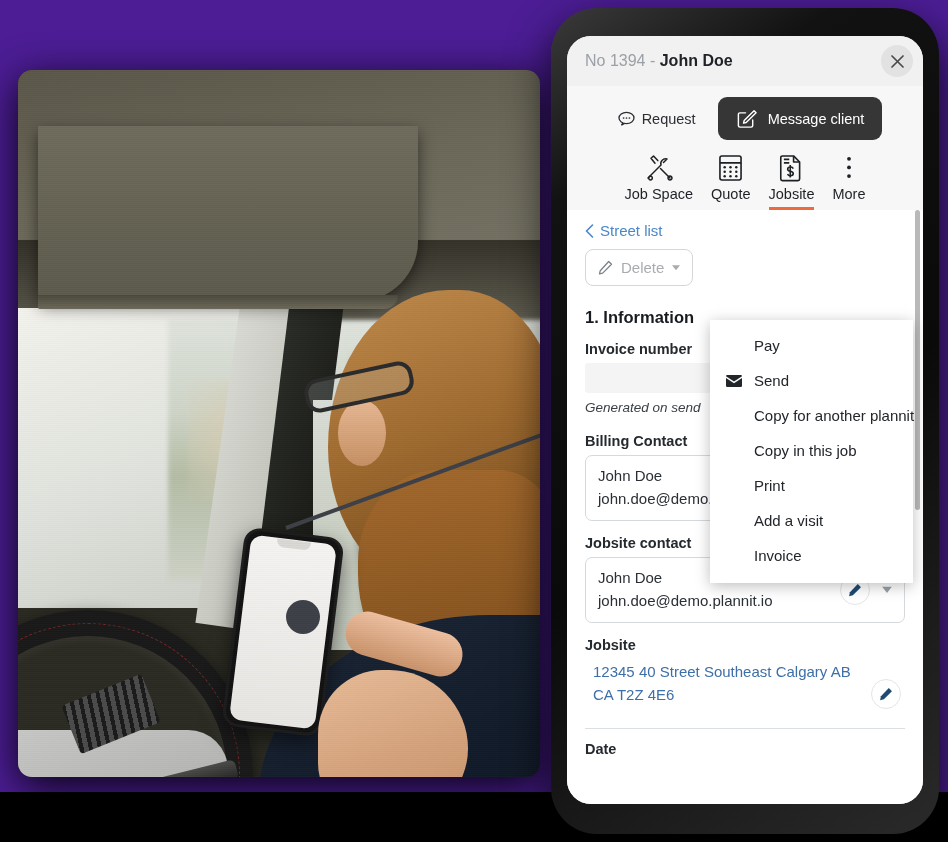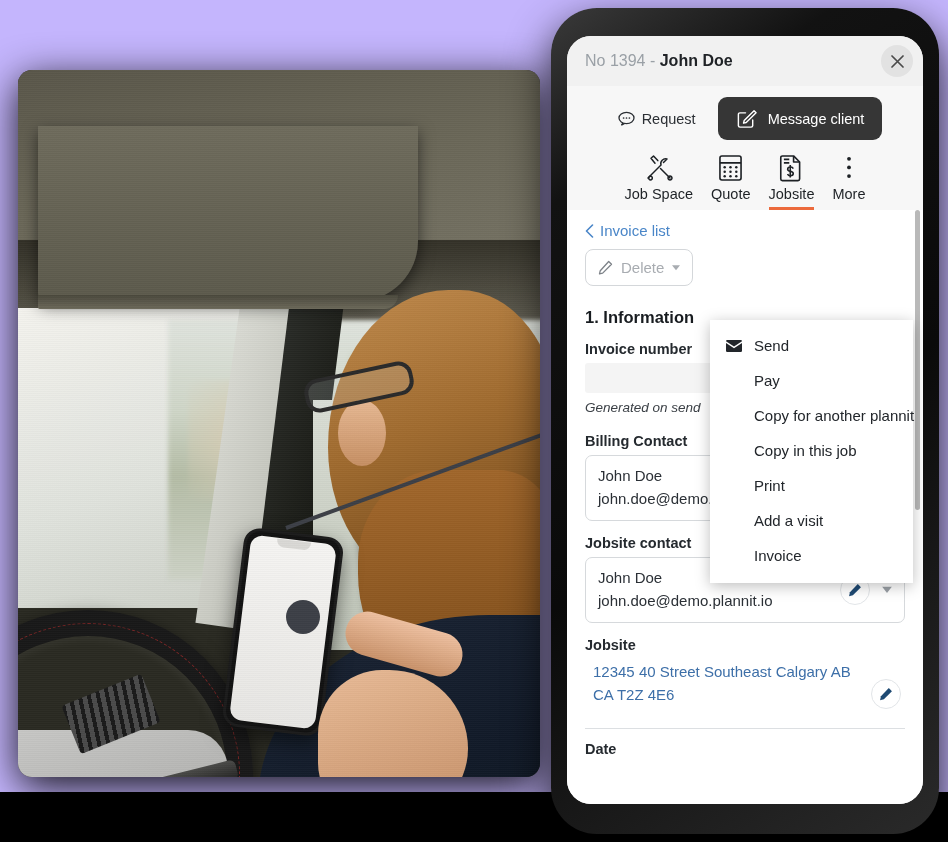--- a/index.html
+++ b/index.html
@@ -2,21 +2,21 @@
 <html><head>
 <meta charset="utf-8">
 <style>
   * { box-sizing: border-box; margin: 0; padding: 0; }
   html, body {
     width: 948px; height: 842px;
     background: #000;
     font-family: "Liberation Sans", sans-serif;
     overflow: hidden;
   }
-  .stage { position: relative; width: 948px; height: 792px; background:#c4b5fd; }
+  .stage { position: relative; width: 948px; height: 792px; background:#4c1d95; }
 
   
   .photo-card {
     position: absolute;
     left: 18px; top: 70px;
     width: 522px; height: 707px;
     border-radius: 14px;
     overflow: hidden;
     box-shadow: 0 10px 40px rgba(0,0,0,.9);
     background: #2a2a22;
@@ -469,21 +469,21 @@
 
       <div class="body">
         <div class="scrollbar"></div>
 
         <div class="crumb">
           <span>
             <svg width="9" height="14" viewBox="0 0 9 14" fill="none" stroke="#4a86c8" stroke-width="1.6" stroke-linecap="round" stroke-linejoin="round">
               <path d="M7.5 1 L1.5 7 L7.5 13"></path>
             </svg>
           </span>
-          <span>Invoice list</span>
+          <span>Street list</span>
         </div>
 
 
         <div class="status-pill">
           <span>
             <svg width="15" height="15" viewBox="0 0 16 16" fill="none" stroke="#7d8288" stroke-width="1.4" stroke-linejoin="round">
               <path d="M11.4 1.6 L14.4 4.6 L5 14 L1.6 14.8 L2.4 11.4 Z"></path>
             </svg>
           </span>
           <span>Delete</span>
@@ -541,33 +541,33 @@
             </svg>
           </span>
         </div>
 
         <div class="lbl" style="margin-top:12px">Date</div>
         
         
 
         
         <div class="menu">
+          <div class="menu-item noic">
+            <span>Pay</span>
+          </div>
           <div class="menu-item">
             <span class="mi-ic">
               <svg width="16" height="12" viewBox="0 0 16 12" fill="#22262b">
                 <path d="M0 1.2 A1.2 1.2 0 0 1 1.2 0 H14.8 A1.2 1.2 0 0 1 16 1.2 L8 6.6 Z"></path>
                 <path d="M0 2.9 L8 8.2 L16 2.9 V10.8 A1.2 1.2 0 0 1 14.8 12 H1.2 A1.2 1.2 0 0 1 0 10.8 Z"></path>
               </svg>
             </span>
             <span>Send</span>
           </div>
           <div class="menu-item noic">
-            <span>Pay</span>
-          </div>
-          <div class="menu-item noic">
             <span>Copy for another plannit</span>
           </div>
           <div class="menu-item noic">
             <span>Copy in this job</span>
           </div>
           <div class="menu-item noic">
             <span>Print</span>
           </div>
           <div class="menu-item noic">
             <span>Add a visit</span>

